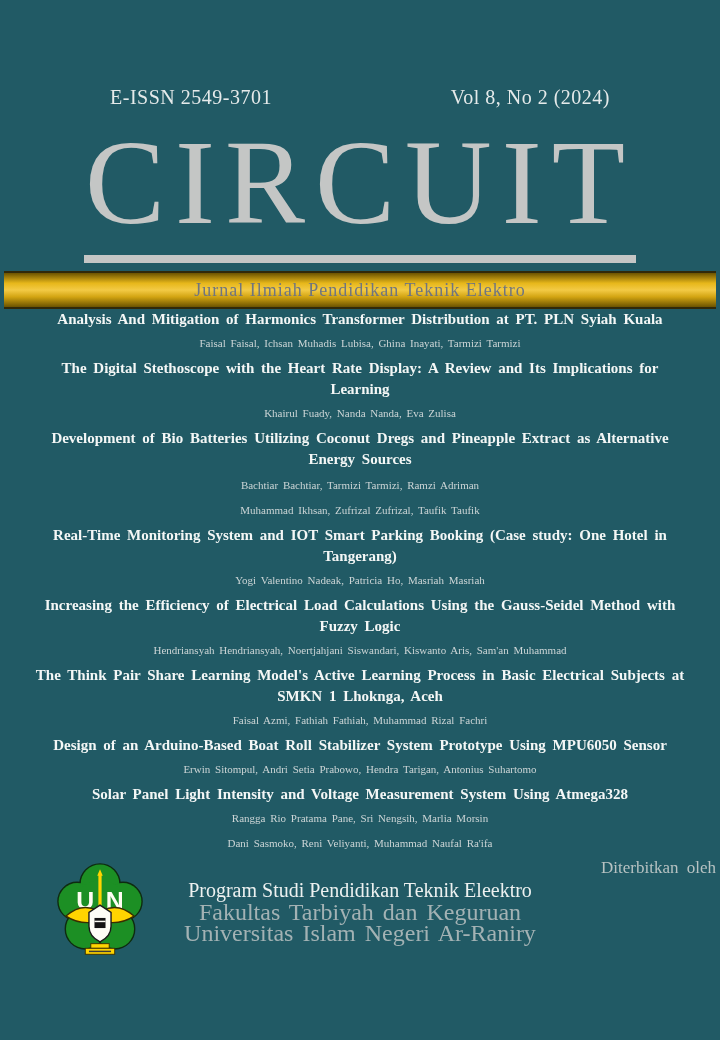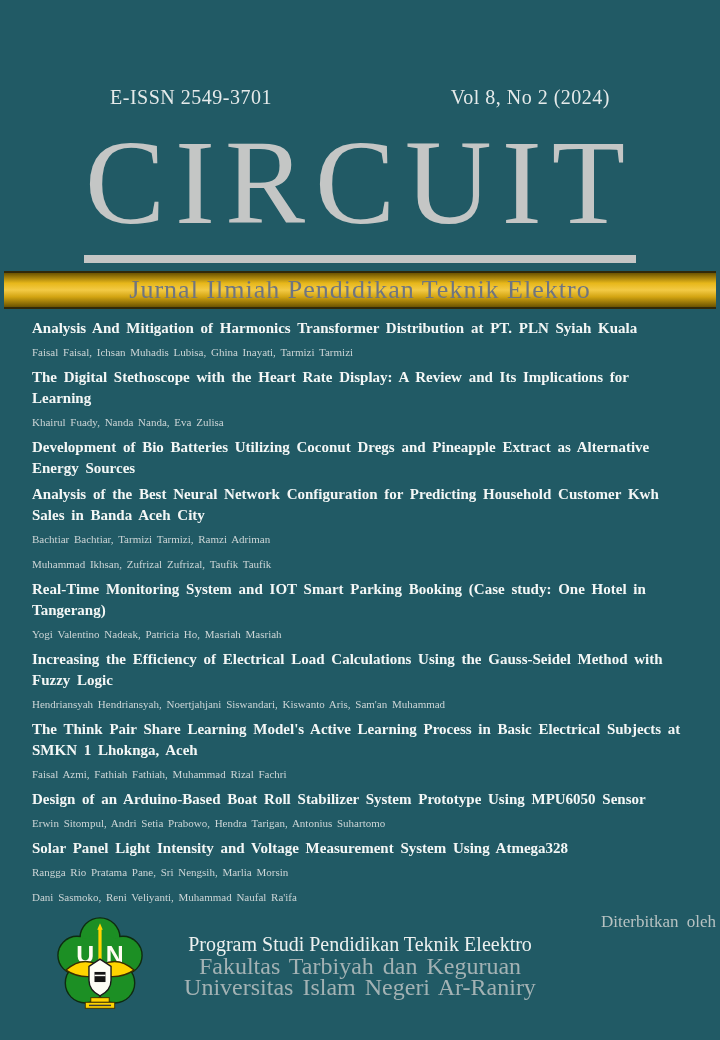--- a/index.html
+++ b/index.html
@@ -22,24 +22,24 @@
   }
   .title-underline{
     width:552px;height:8px;background:#c4c6c5;margin:2px auto 0 auto;
   }
   
   .subtitle-banner{
     margin-top:8px;height:38px;box-sizing:border-box;
     border-top:2px solid #30290a;border-bottom:2px solid #30290a;
     background:linear-gradient(180deg,#6b5300 0%,#e7b71a 30%,#f3ca45 50%,#d3a512 70%,#6b5300 100%);
     display:flex;align-items:center;justify-content:center;
-    font-size:26px;color:#6f7580;letter-spacing:1px;
+    font-size:18px;color:#6f7580;letter-spacing:1px;
   }
   
-  .articles{padding-top:9px;text-align:left;}
+  .articles{padding-top:0;text-align:center;}
   .entry{margin:0 28px 5px 28px;}
   .a-title{
     font-weight:bold;font-size:15px;line-height:21px;
     color:#f4f7f6;word-spacing:3px;
   }
   .a-authors{
     font-size:11px;line-height:20px;margin-top:3px;
     color:#ccd5d6;word-spacing:2px;
   }
   
@@ -74,21 +74,20 @@
       <div class="a-authors">Faisal Faisal, Ichsan Muhadis Lubisa, Ghina Inayati, Tarmizi Tarmizi</div>
     </article>
     <article class="entry">
       <div class="a-title">The Digital Stethoscope with the Heart Rate Display: A Review and Its Implications for Learning</div>
       <div class="a-authors">Khairul Fuady, Nanda Nanda, Eva Zulisa</div>
     </article>
     <article class="entry">
       <div class="a-title">Development of Bio Batteries Utilizing Coconut Dregs and Pineapple Extract as Alternative Energy Sources</div>
     </article>
     <article class="entry">
-      <div class="a-title">Analysis of the Best Neural Network Configuration for Predicting Household Customer Kwh Sales in Banda Aceh City</div>
       <div class="a-authors">Bachtiar Bachtiar, Tarmizi Tarmizi, Ramzi Adriman</div>
     </article>
     <article class="entry">
       <div class="a-authors">Muhammad Ikhsan, Zufrizal Zufrizal, Taufik Taufik</div>
     </article>
     <article class="entry">
       <div class="a-title">Real-Time Monitoring System and IOT Smart Parking Booking (Case study: One Hotel in Tangerang)</div>
       <div class="a-authors">Yogi Valentino Nadeak, Patricia Ho, Masriah Masriah</div>
     </article>
     <article class="entry">

